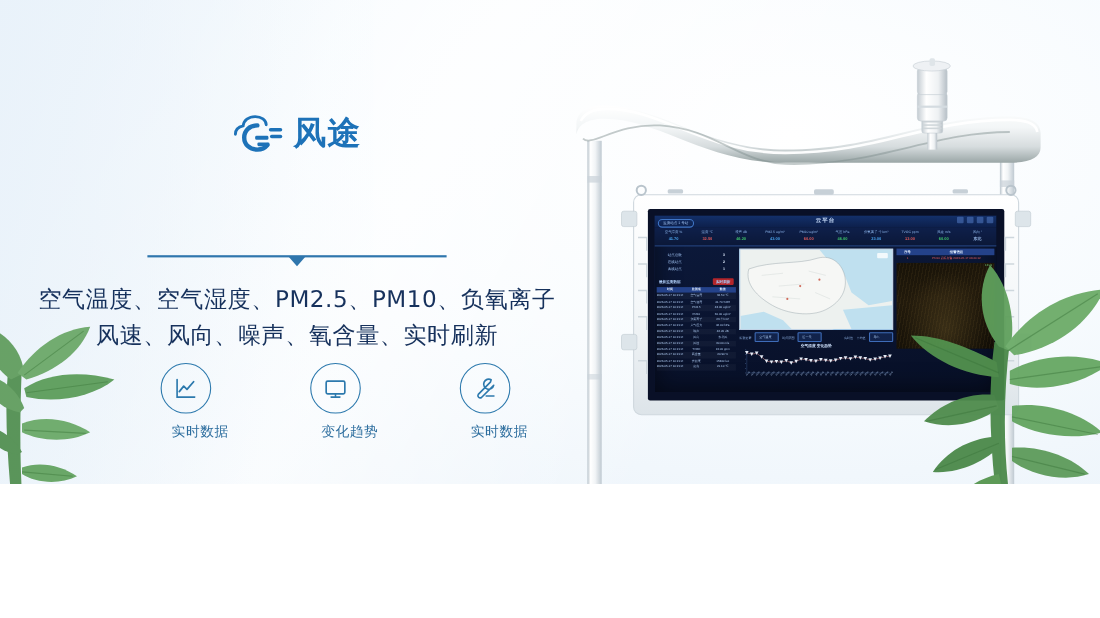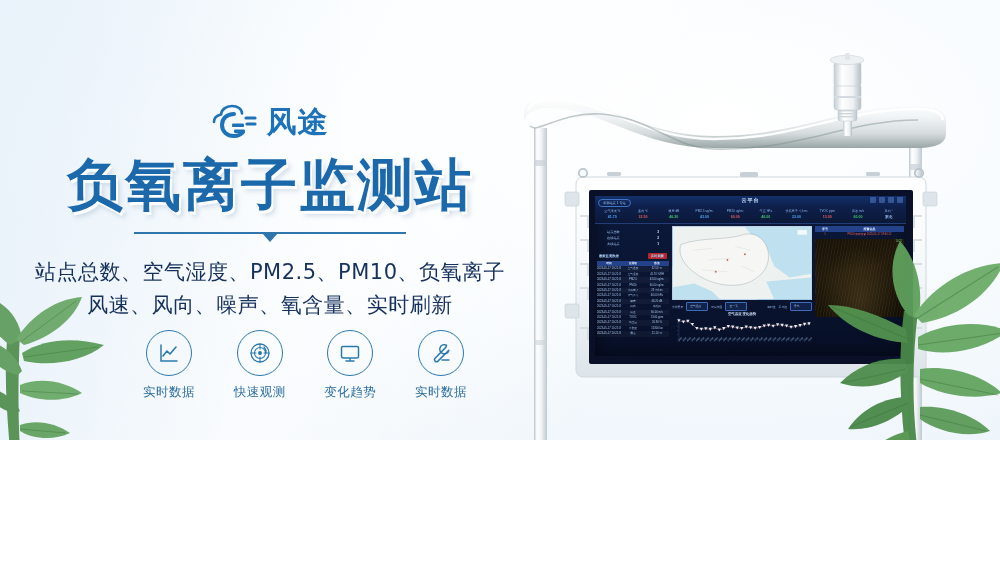--- a/index.html
+++ b/index.html
@@ -74,21 +74,21 @@
     font-size: 21px; line-height: 1.55; color: #16315c;
     font-family: "DejaVu Sans", "Liberation Sans", sans-serif;
     letter-spacing: .5px;
   }
 
   .features {
     position: absolute; left: 130px; top: 330px;
     width: 350px;
     display: flex; justify-content: space-between;
   }
-  .feature { width: 78px; text-align: center; }
+  .feature { width: 78px; text-align: right; }
   .feature-circle {
     width: 46px; height: 46px; margin: 0 auto 8px;
     border: 1.6px solid #2c79ad; border-radius: 50%;
     display: flex; align-items: center; justify-content: center;
   }
   .feature-circle svg { display: block; }
   .feature-label {
     font-size: 12.5px; color: #2c6d9e; letter-spacing: .5px;
     font-family: "DejaVu Sans", "Liberation Sans", sans-serif;
   }
@@ -600,56 +600,43 @@
         <path d="M22 10 C 15 10, 10 14.5, 10 21 C 10 27.5, 15 32, 22 32
                  C 26 32, 29 30.5, 31 28" fill="none" stroke="#1d72b8" stroke-width="4" stroke-linecap="round"></path>
         <rect x="20" y="19.5" width="12" height="3.6" rx="1.2" fill="#1d72b8"></rect>
         <rect x="22" y="25.5" width="11" height="3.4" rx="1.2" fill="#1d72b8"></rect>
         <path d="M34 14 h9" stroke="#1d72b8" stroke-width="3.2" stroke-linecap="round"></path>
         <path d="M35 20 h8" stroke="#1d72b8" stroke-width="3.2" stroke-linecap="round"></path>
       </svg>
       <span class="logo-word">风途</span>
     </div>
 
-    <h1 class="headline">负氧离子监测站</h1>
 
     <div class="divider-wrap">
       <div class="divider-line"></div>
       <div class="divider-arrow"></div>
     </div>
 
     <div class="subtitle">
-      <div>站点总数、空气湿度、PM2.5、PM10、负氧离子</div>
+      <div>空气温度、空气湿度、PM2.5、PM10、负氧离子</div>
       <div>风速、风向、噪声、氧含量、实时刷新</div>
     </div>
 
     <div class="features">
 
       <div class="feature">
         <div class="feature-circle">
           <svg width="24" height="24" viewBox="0 0 24 24">
             <path d="M4 4 V20 H20" fill="none" stroke="#2c79ad" stroke-width="1.5" stroke-linecap="round"></path>
             <path d="M6 15 L10 10 L13 13 L19 6" fill="none" stroke="#2c79ad" stroke-width="1.6" stroke-linecap="round" stroke-linejoin="round"></path>
           </svg>
         </div>
         <div class="feature-label">实时数据</div>
       </div>
 
-      <div class="feature">
-        <div class="feature-circle">
-          <svg width="24" height="24" viewBox="0 0 24 24">
-            <circle cx="12" cy="12" r="9" fill="none" stroke="#2c79ad" stroke-width="1.3"></circle>
-            <circle cx="12" cy="12" r="5.5" fill="none" stroke="#2c79ad" stroke-width="1.1"></circle>
-            <circle cx="12" cy="12" r="2" fill="#2c79ad"></circle>
-            <path d="M12 3 L12 8 M12 16 L12 21 M3 12 L8 12 M16 12 L21 12" stroke="#2c79ad" stroke-width="1.1" stroke-linecap="round"></path>
-            <path d="M16 6 A 8 8 0 0 1 18 12" fill="none" stroke="#2c79ad" stroke-width="1.3" stroke-linecap="round"></path>
-          </svg>
-        </div>
-        <div class="feature-label">快速观测</div>
-      </div>
 
       <div class="feature">
         <div class="feature-circle">
           <svg width="24" height="24" viewBox="0 0 24 24">
             <rect x="3.5" y="5.5" width="17" height="11.5" rx="1.4" fill="none" stroke="#2c79ad" stroke-width="1.5"></rect>
             <path d="M8 20 H16" stroke="#2c79ad" stroke-width="1.5" stroke-linecap="round"></path>
             <path d="M12 17 V20" stroke="#2c79ad" stroke-width="1.4"></path>
           </svg>
         </div>
         <div class="feature-label">变化趋势</div>

